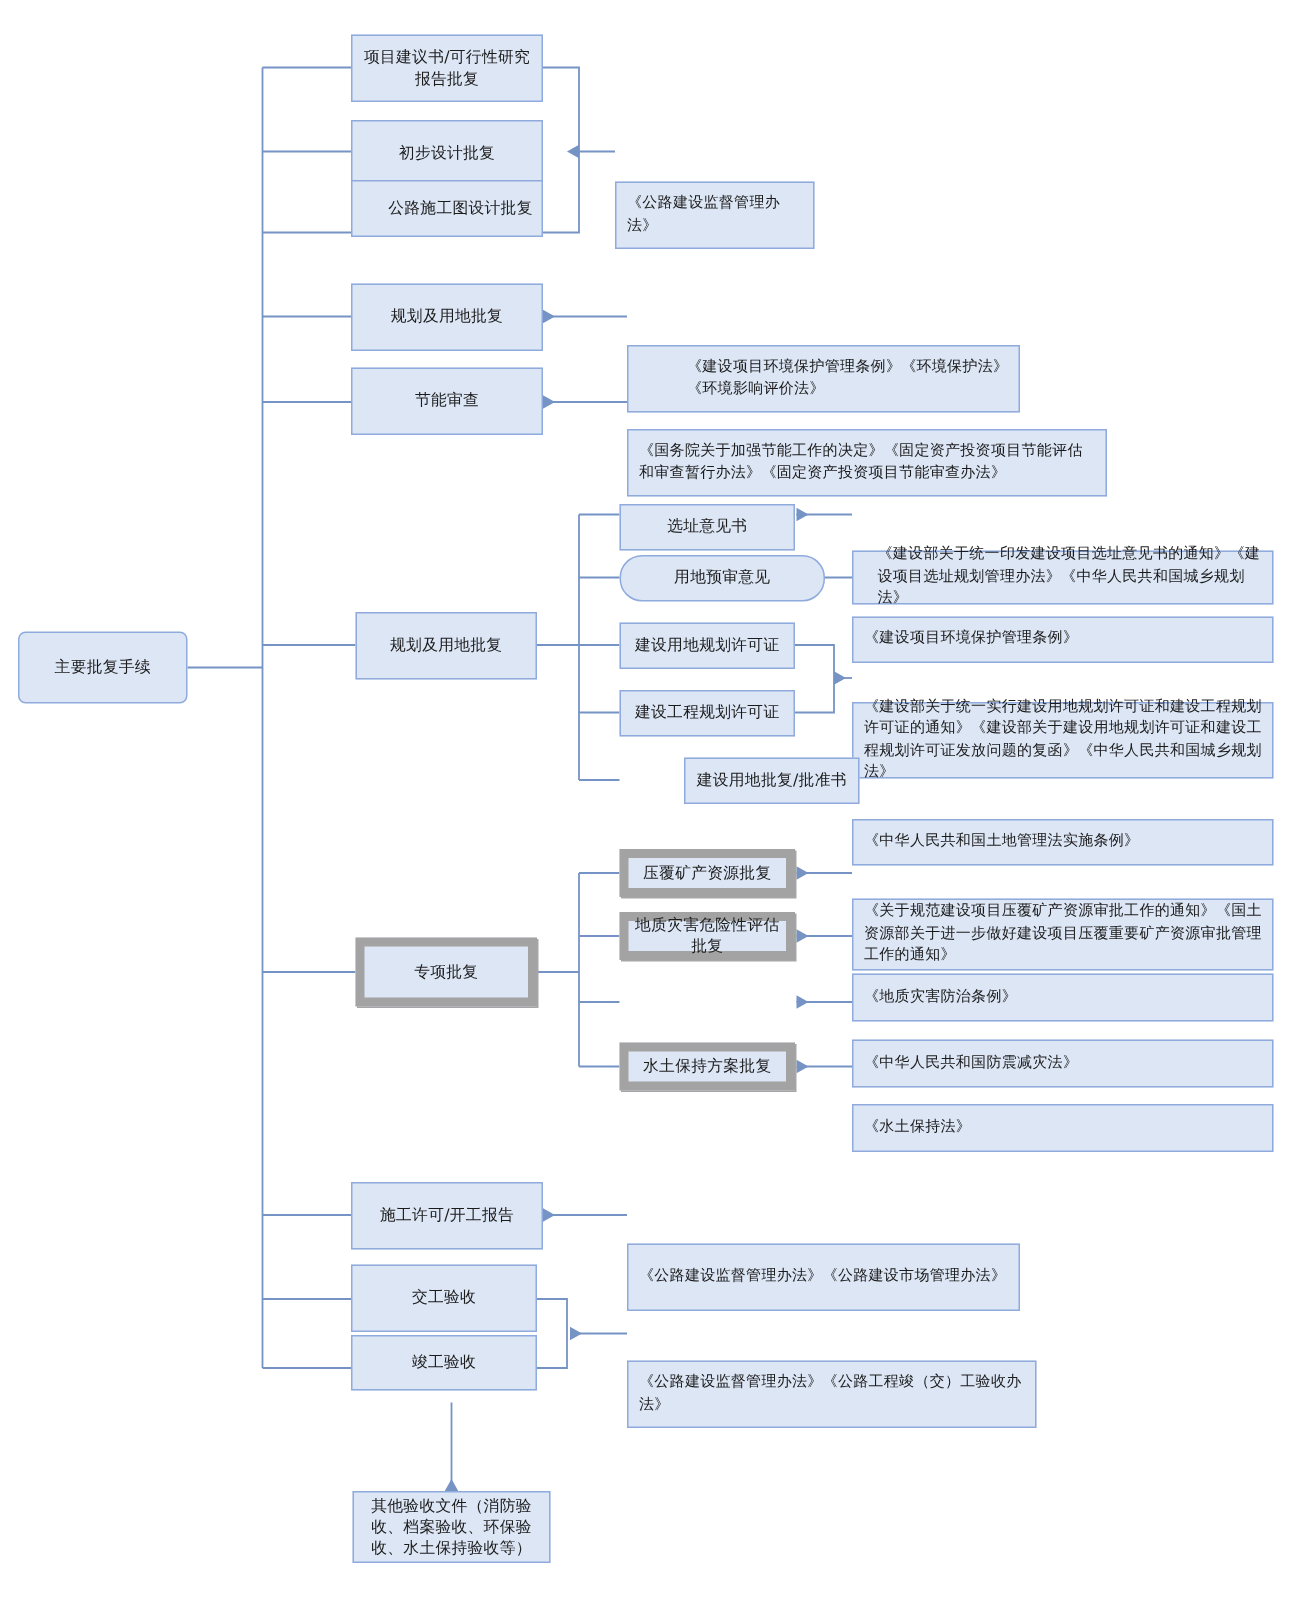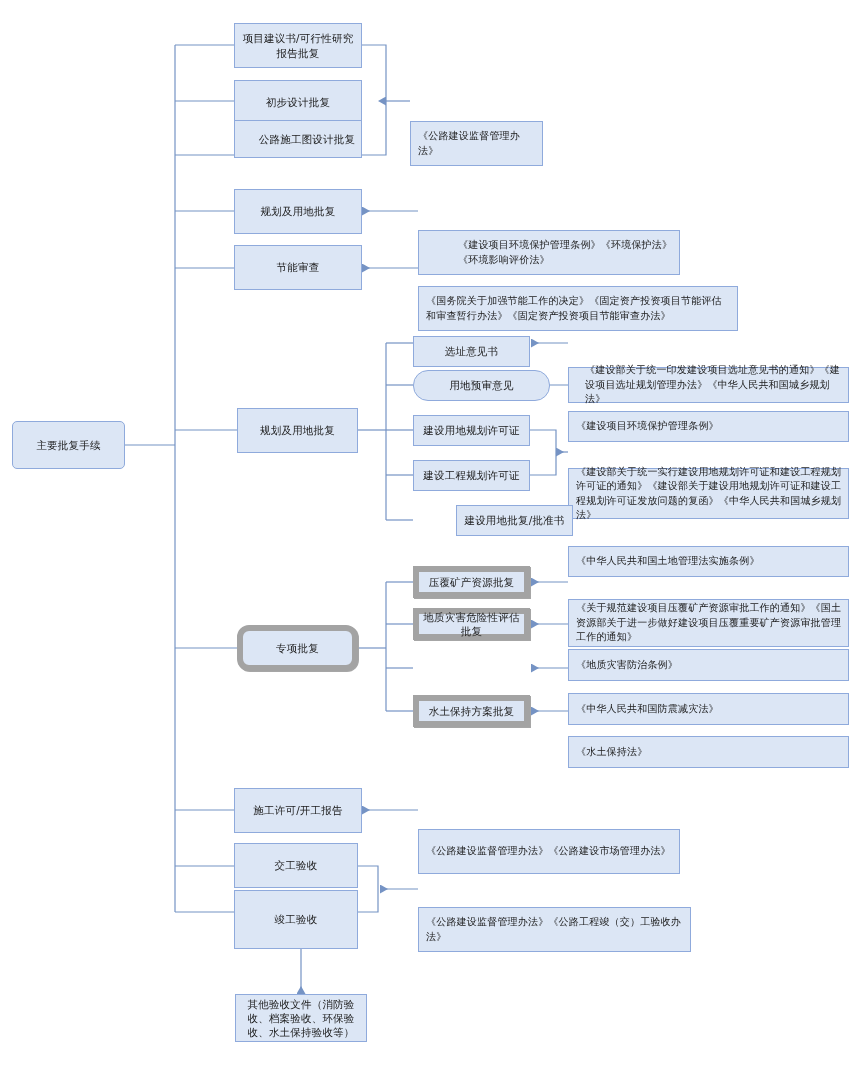--- a/index.html
+++ b/index.html
@@ -181,21 +181,21 @@
     <span>《建设部关于统一实行建设用地规划许可证和建设工程规划许可证的通知》《建设部关于建设用地规划许可证和建设工程规划许可证发放问题的复函》《中华人民共和国城乡规划法》</span>
   </div>
 
   <div class="node" style="left:413px;top:505px;width:117px;height:31px;margin-left:43px;">
     <span>建设用地批复/批准书</span>
   </div>
   <div class="node ref leftalign" style="left:568px;top:505px;width:281px;height:31px;">
     <span>《中华人民共和国土地管理法实施条例》</span>
   </div>
 
-  <div class="node shadowed" style="left:237px;top:625px;width:121px;height:46px;border-radius:12px;">
+  <div class="node shadowed" style="left:237px;top:625px;width:121px;height:46px;">
     <span>专项批复</span>
   </div>
 
   <div class="node shadowed" style="left:413px;top:566px;width:117px;height:32px;">
     <span>压覆矿产资源批复</span>
   </div>
   <div class="node ref leftalign" style="left:568px;top:558px;width:281px;height:48px;">
     <span>《关于规范建设项目压覆矿产资源审批工作的通知》《国土资源部关于进一步做好建设项目压覆重要矿产资源审批管理工作的通知》</span>
   </div>
 
@@ -221,21 +221,21 @@
     <span>施工许可/开工报告</span>
   </div>
   <div class="node ref leftalign" style="left:418px;top:788px;width:262px;height:45px;">
     <span>《公路建设监督管理办法》《公路建设市场管理办法》</span>
   </div>
 
   <div class="node" style="left:234px;top:843px;width:124px;height:45px;">
     <span>交工验收</span>
   </div>
 
-  <div class="node" style="left:234px;top:890px;width:124px;height:59px;">
+  <div class="node" style="left:234px;top:890px;width:124px;height:37px;">
     <span>竣工验收</span>
   </div>
 
   <div class="node ref leftalign" style="left:418px;top:866px;width:273px;height:45px;">
     <span>《公路建设监督管理办法》《公路工程竣（交）工验收办法》</span>
   </div>
 
   <div class="node" style="left:235px;top:994px;width:132px;height:48px;">
     <span>其他验收文件（消防验收、档案验收、环保验收、水土保持验收等）</span>
   </div>

